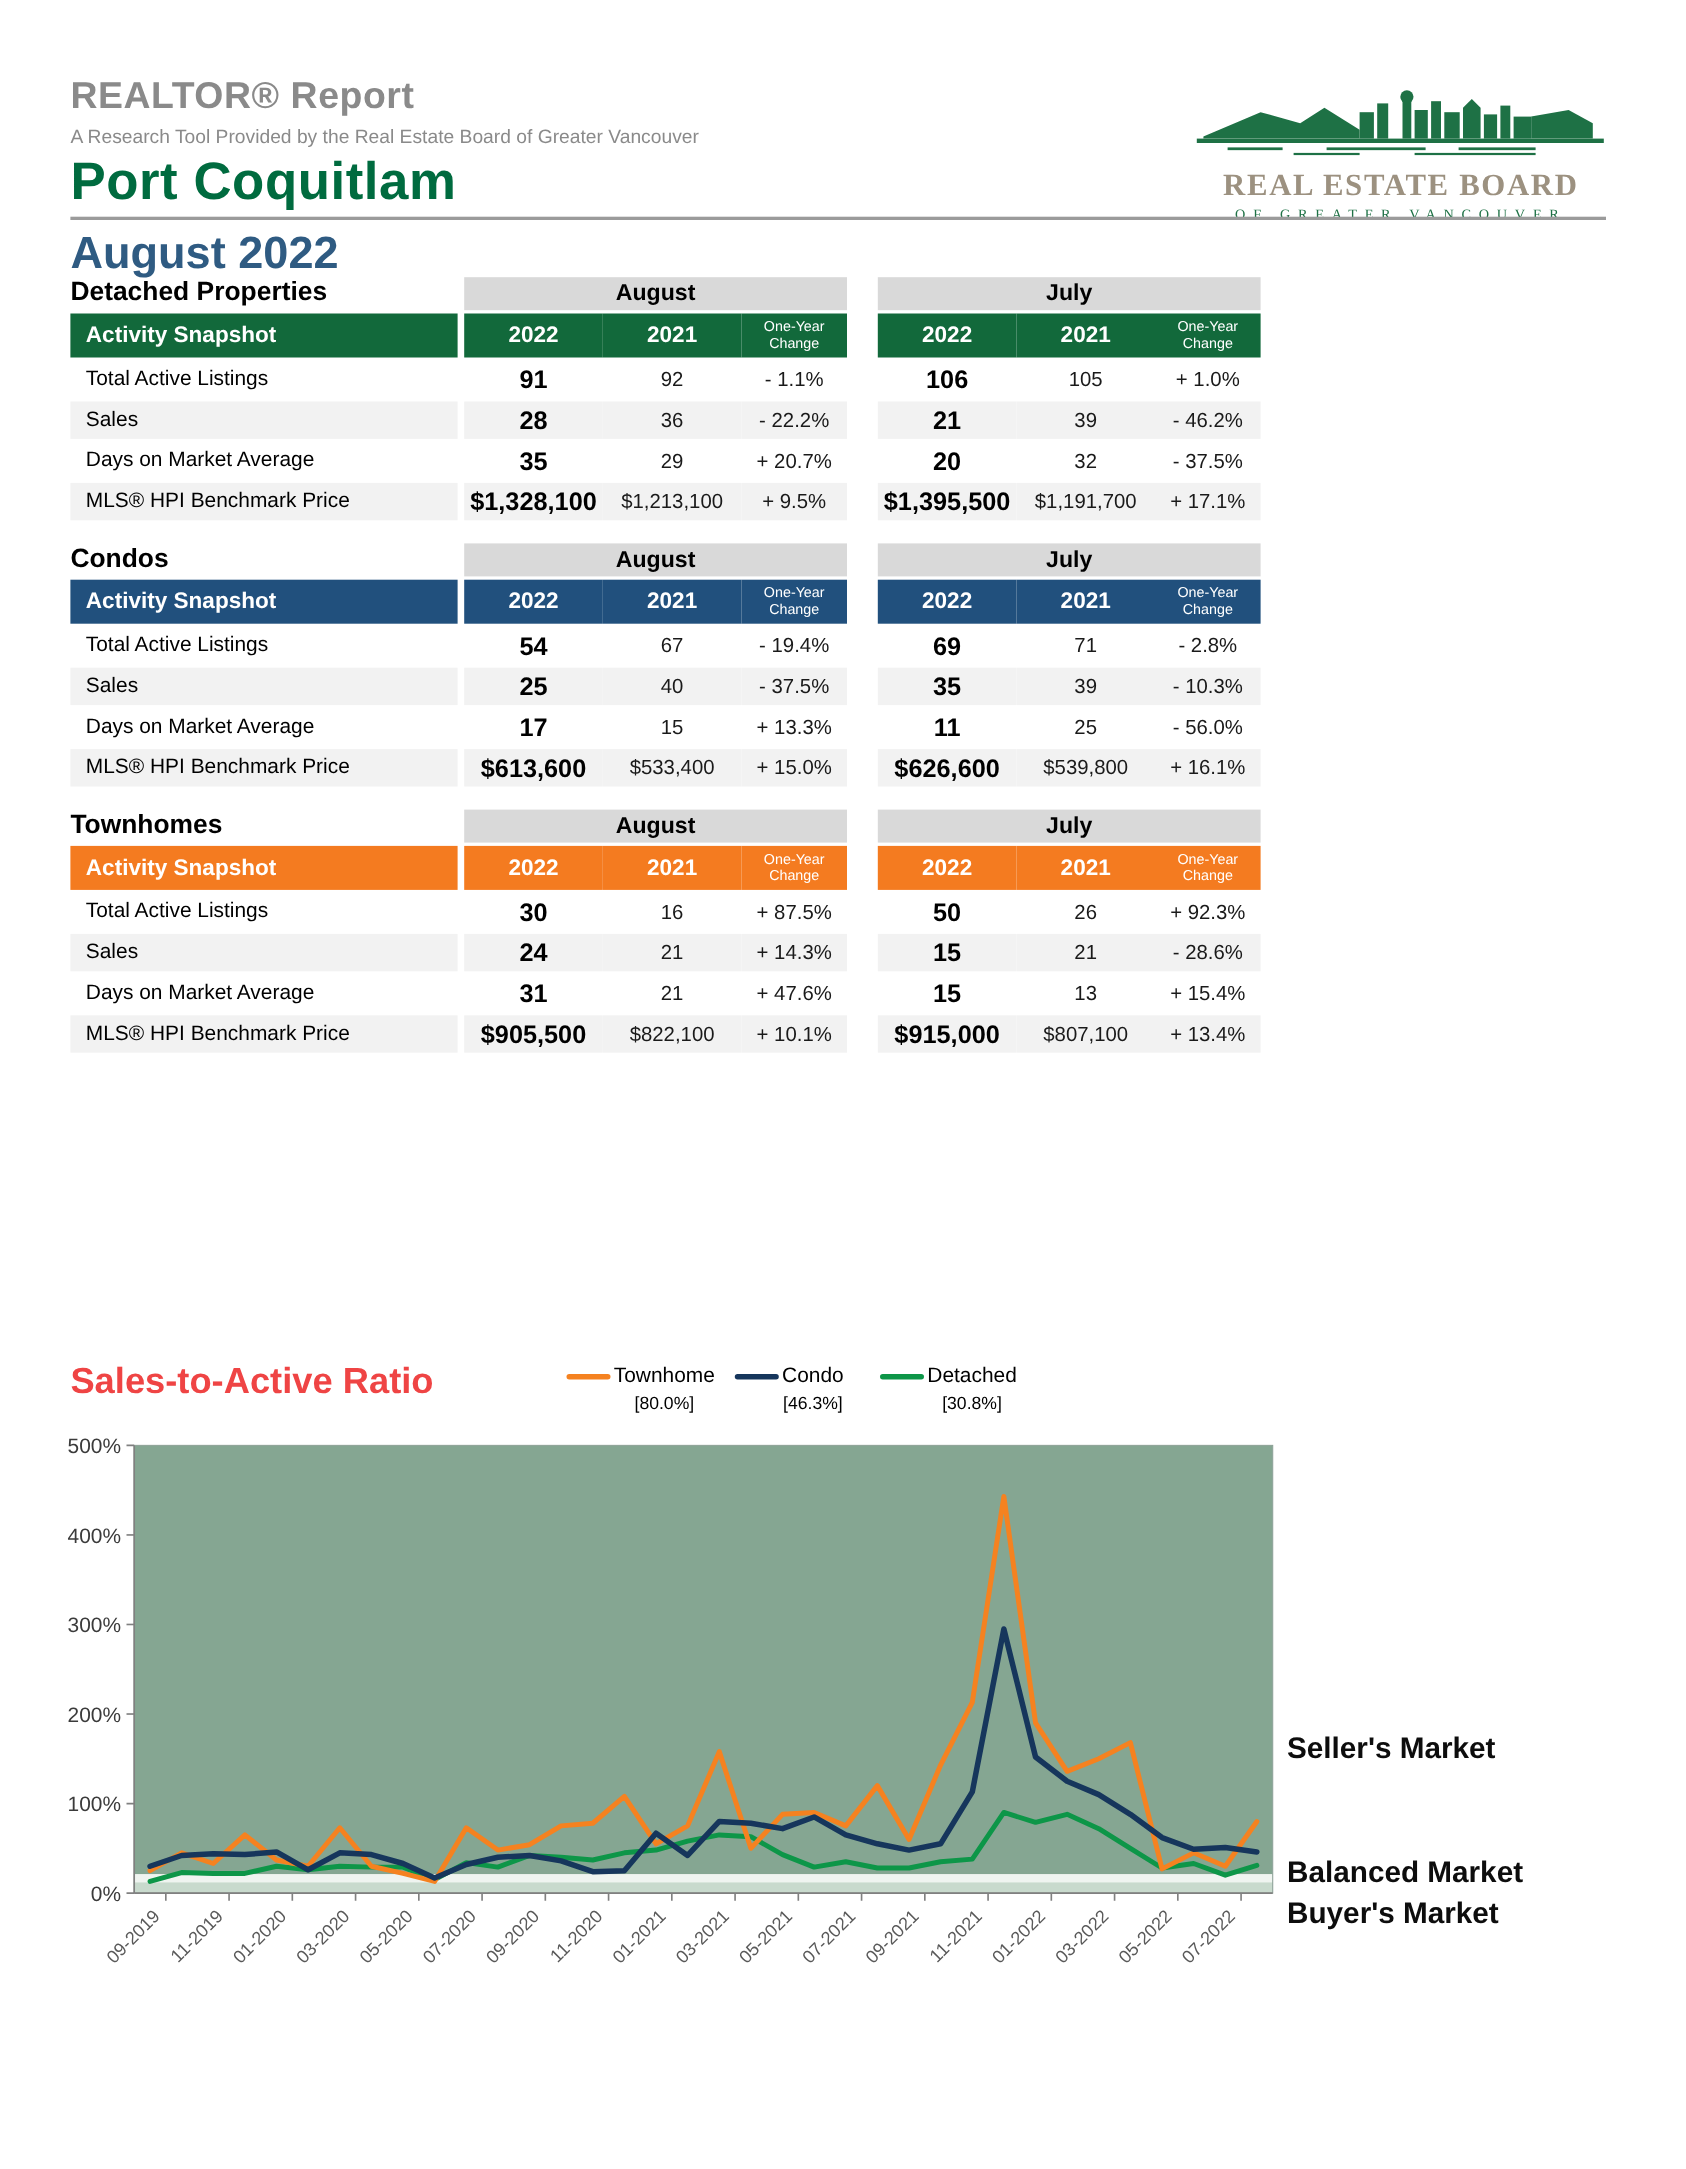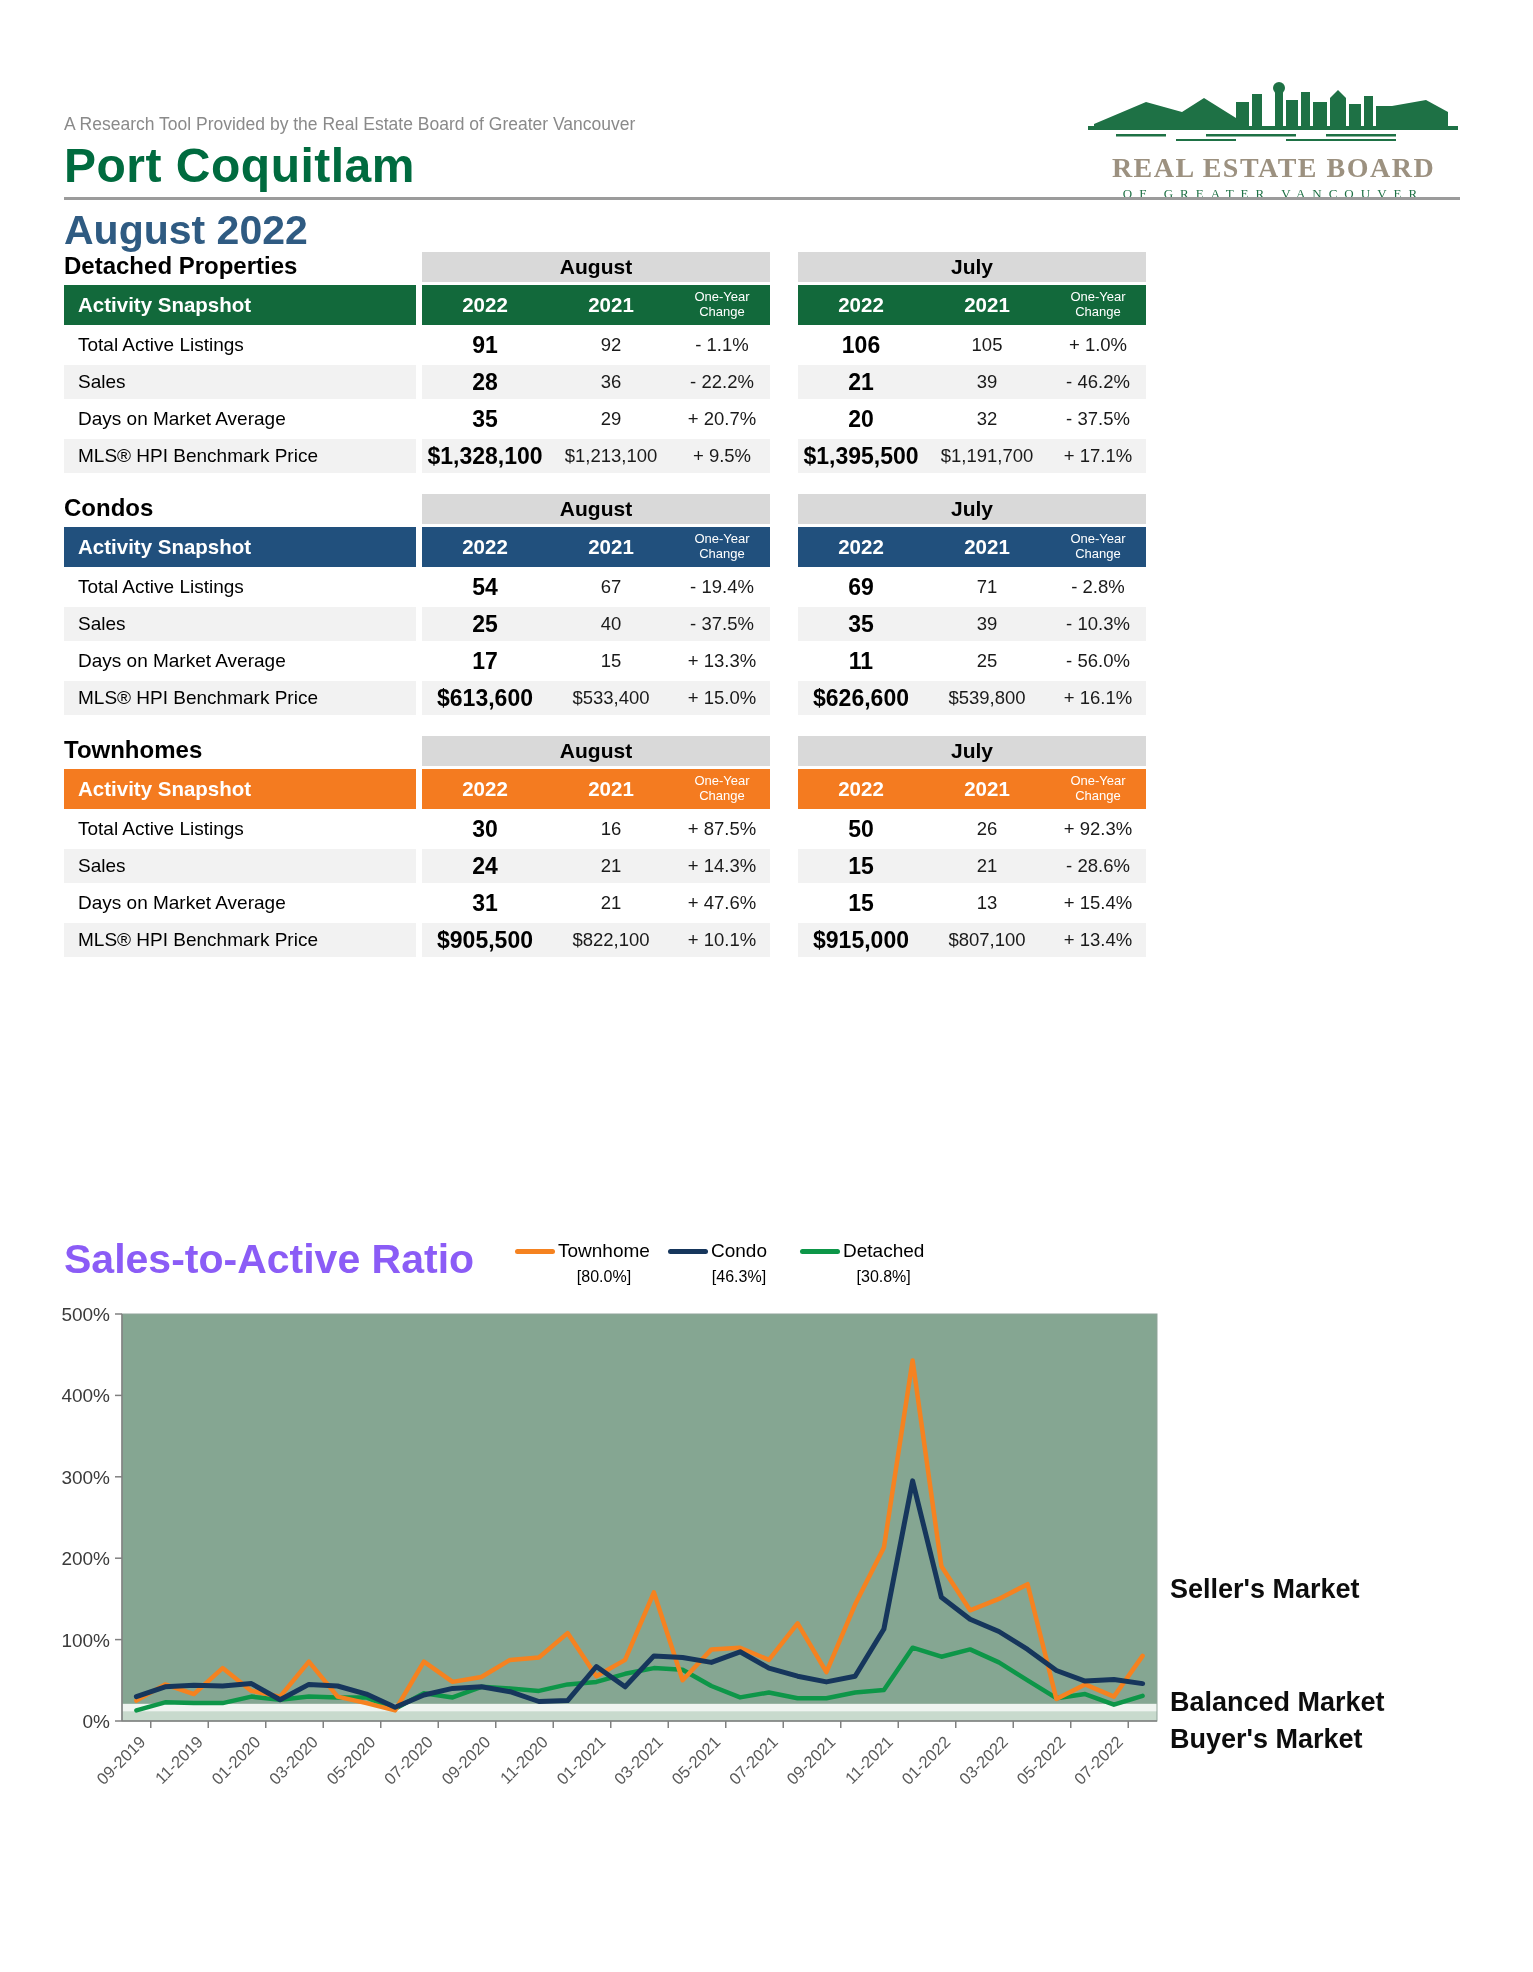--- a/index.html
+++ b/index.html
@@ -27,35 +27,36 @@
   .sec-title { grid-row:1; grid-column:1; font-size:24px; font-weight:bold; color:#000; align-items:flex-end; padding-bottom:2px; }
   .mband { grid-row:1; background:#d9d9d9; font-size:21px; font-weight:bold; color:#000; justify-content:center; }
   .hd-label { grid-row:2; grid-column:1; color:#fff; font-size:20.5px; font-weight:bold; padding-left:14px; }
   .hd-year  { grid-row:2; color:#fff; font-size:20.5px; font-weight:bold; justify-content:center; }
   .hd-chg   { grid-row:2; color:#fff; font-size:13px; line-height:1.12; text-align:center; justify-content:center; }
   .cl  { grid-column:1; font-size:19px; color:#000; padding-left:14px; }
   .cv  { font-size:18.5px; color:#1a1a1a; justify-content:center; }
   .cvb { font-size:23px; color:#000; font-weight:bold; justify-content:center; }
 
   
-  .chart-title { position:absolute; left:64px; top:1236px; font-size:41px; font-weight:bold; color:#8b5cf6; }
+  .chart-title { position:absolute; left:64px; top:1236px; font-size:33px; font-weight:bold; color:#ef4444; }
   .leg { position:absolute; top:1240px; }
   .leg .row { display:flex; align-items:center; gap:3px;justify-content:center; }
   .leg .sw { display:inline-block; width:40px; height:5px; border-radius:3px; }
   .leg .lbl { font-size:19px; color:#000; }
   .leg .cur { font-size:16px; color:#000; margin-left:43px; margin-top:6px; text-align:center; }
   #chart-svg { position:absolute; left:60px; top:1292px; }
   .mkt { position:absolute; left:1170px; font-size:27px; font-weight:bold; color:#0d0d0d; white-space:nowrap; }
   .footer { position:absolute; left:0; top:1856px; width:100%; text-align:center; font-size:13.5px; color:#7f7f7f; }
 </style>
 </head>
 <body>
 
 <div id="page">
 
+  <div class="rep-title">REALTOR® Report</div>
   <div class="rep-sub">A Research Tool Provided by the Real Estate Board of Greater Vancouver</div>
   <div class="area-title">Port Coquitlam</div>
 
   <div class="logo">
     <svg width="375" height="78" viewBox="0 0 375 78">
       <g fill="#1e7145">
         <polygon points="8,52 60,30 96,40 118,26 150,46 150,54 8,54"></polygon>
         <rect x="150" y="30" width="13" height="24"></rect>
         <rect x="166" y="22" width="10" height="32"></rect>
         <circle cx="193" cy="16" r="6"></circle>

